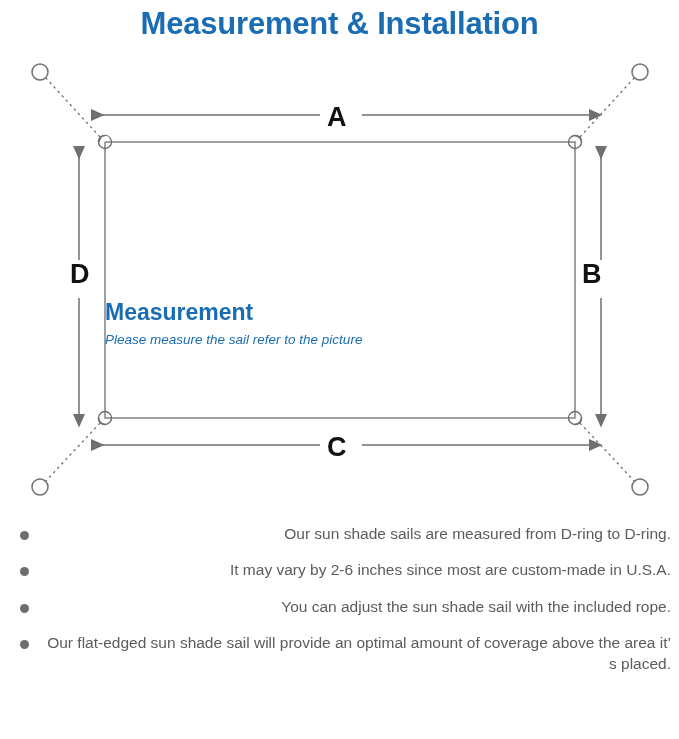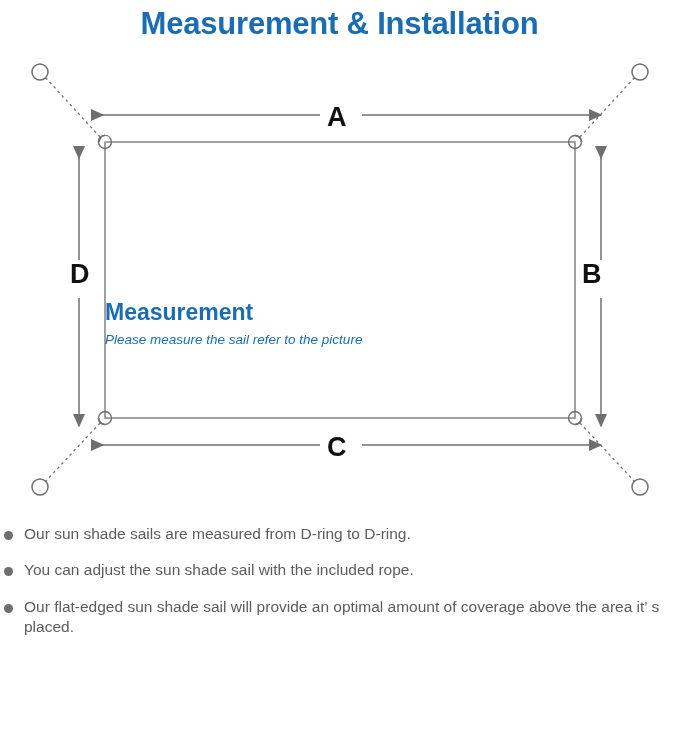--- a/index.html
+++ b/index.html
@@ -59,21 +59,22 @@
   .notes{
     position:absolute;
     left:0;top:524px;
     width:679px;
   }
   .note{
     position:relative;
     display:flex;
     align-items:flex-start;
     margin:0 0 16px 0;
-    padding-left:4px;
+    padding-left:20px;
+    text-align:right;
   }
   .note:last-child{margin-bottom:0;}
   .bullet{
     flex:0 0 auto;
     width:9px;height:9px;
     border-radius:50%;
     background:#6e6e6e;
     margin-top:7px;
     margin-right:11px;
   }
@@ -159,20 +160,24 @@
     <div class="center-sub">Please measure the sail refer to the picture</div>
   </div>
 
   <div class="notes">
     <div class="note">
       <span class="bullet"></span>
       <span class="note-text">Our sun shade sails are measured from D-ring to D-ring.</span>
     </div>
     <div class="note">
       <span class="bullet"></span>
+      <span class="note-text">It may vary by 2-6 inches since most are custom-made in U.S.A.</span>
+    </div>
+    <div class="note">
+      <span class="bullet"></span>
       <span class="note-text">You can adjust the sun shade sail with the included rope.</span>
     </div>
     <div class="note">
       <span class="bullet"></span>
       <span class="note-text">Our flat-edged sun shade sail will provide an optimal amount of coverage above the area it’ s placed.</span>
     </div>
   </div>
 
 </div>
 

